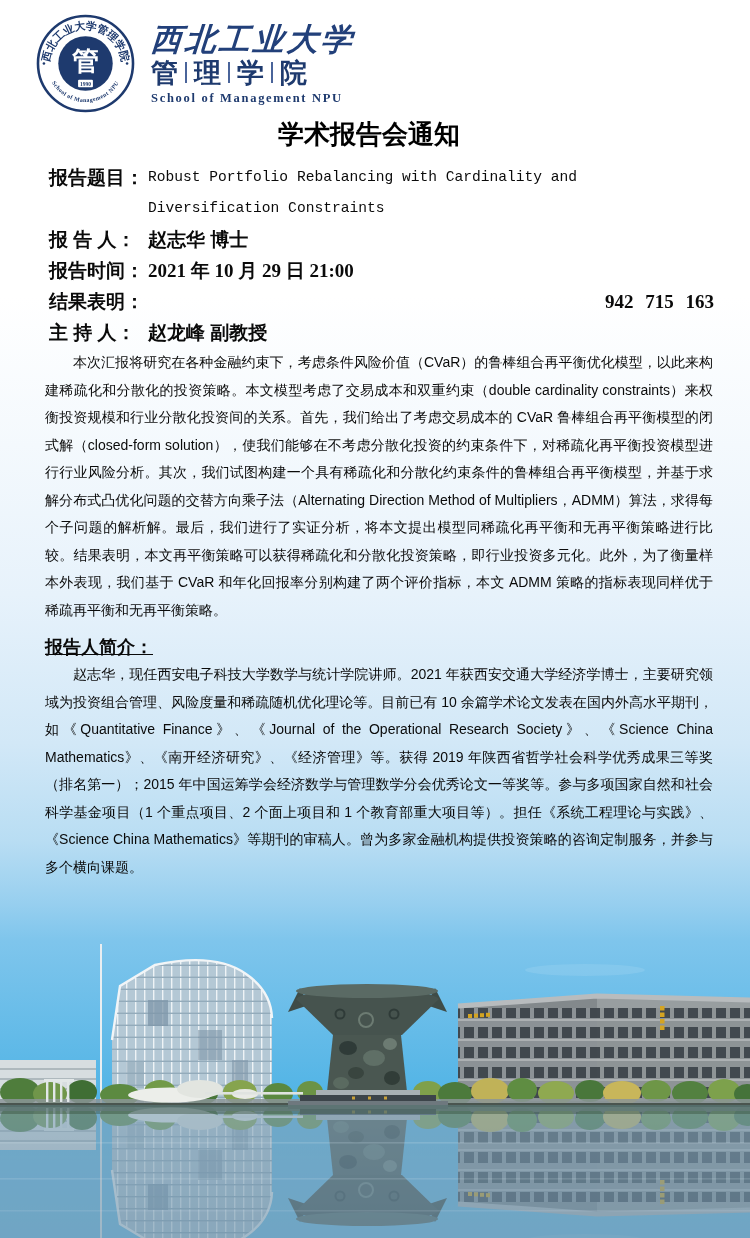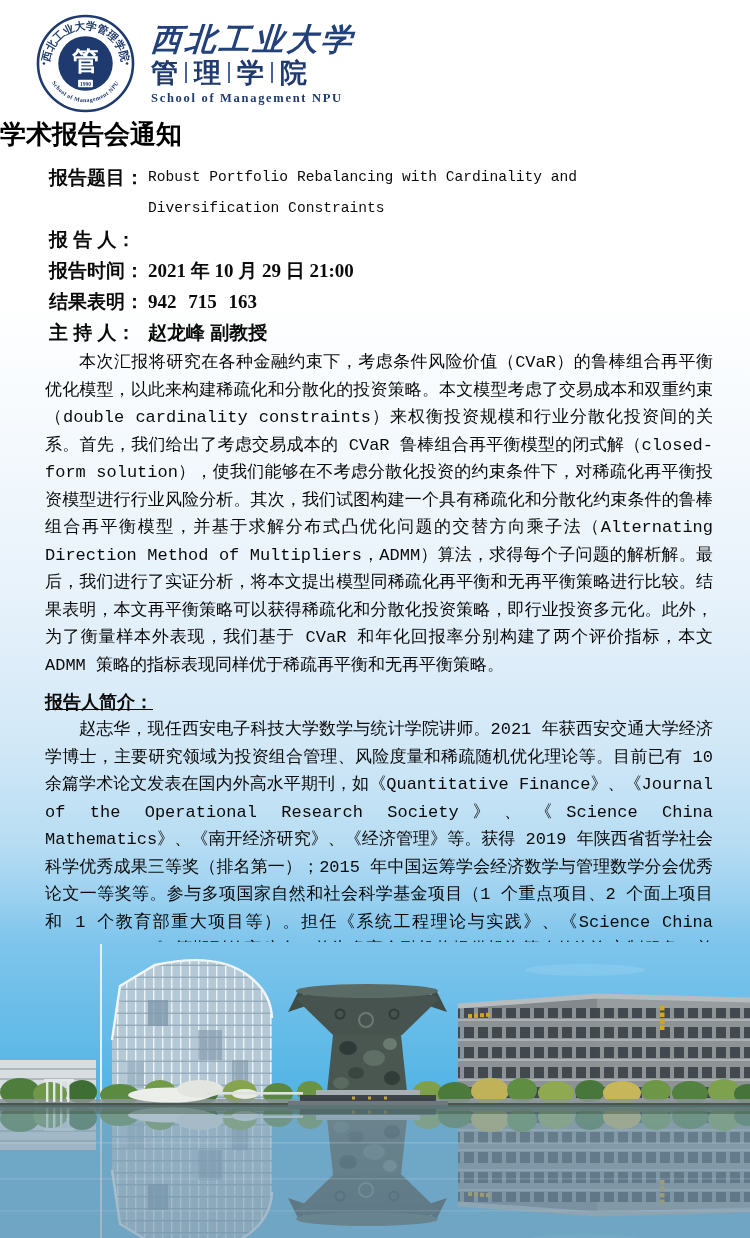--- a/index.html
+++ b/index.html
@@ -23,45 +23,45 @@
     font-family:"Liberation Sans","DejaVu Sans",sans-serif;font-weight:700;
     font-size:27px;line-height:30px;color:#1e3a6e;
   }
   .college .sep{width:2px;height:21px;background:#4a649a;margin:0 7px;}
   .college-en{
     margin-top:3px;font-family:"Liberation Serif",serif;font-weight:700;
     font-size:12.5px;color:#1e3a6e;letter-spacing:1.7px;
   }
   
   .page-title{
-    position:absolute;top:117px;left:0;right:12px;text-align:left;
+    position:absolute;top:117px;left:0;right:12px;text-align:center;
     font-family:"Liberation Sans","DejaVu Sans",sans-serif;font-weight:700;
     font-size:26px;color:#000;
   }
   
   .info{position:absolute;top:162px;left:49px;right:36px;font-size:19px;line-height:31px;}
   .info .row{display:flex;align-items:flex-start;}
   .info .label{
     flex:0 0 99px;font-family:"Liberation Sans","DejaVu Sans",sans-serif;
     font-weight:700;white-space:pre;
   }
   .info .value{flex:1;}
   .val-mono{font-family:"Liberation Mono","DejaVu Sans Mono",monospace;font-size:14.6px;line-height:31px;}
   .val-bold{font-family:"Liberation Sans","DejaVu Sans",sans-serif;font-weight:700;}
   .val-serif{font-family:"Liberation Serif",serif;font-weight:700;}
-  .val-meeting{word-spacing:7px;}
+  .val-meeting{word-spacing:7px;text-align:right;}
   
   .content{position:absolute;top:349px;left:45px;right:37px;}
   .sec-head{
     font-family:"Liberation Sans","DejaVu Sans",sans-serif;font-weight:700;
     font-size:18px;line-height:28px;
   }
   .sec-body{
-    text-align:justify;text-indent:2em;font-size:17px;line-height:27.5px;
-    font-family:Liberation Mono, monospace;
+    text-align:justify;text-indent:2em;font-size:14px;line-height:27.5px;
+    font-family:Liberation Sans, sans-serif;
   }
   .sec-bio-head{margin-top:9px;text-decoration:underline;}
   
   .photo{position:absolute;left:0;bottom:0;width:750px;height:296px;display:block;}
 </style>
 </head>
 <body>
 
 <div class="doc">
 
@@ -102,20 +102,21 @@
 
   <div class="page-title">学术报告会通知</div>
 
   <div class="info">
     <div class="row">
       <span class="label">报告题目：</span>
       <span class="value val-mono">Robust Portfolio Rebalancing with Cardinality and Diversification Constraints</span>
     </div>
     <div class="row">
       <span class="label">报 告 人：</span>
+      <span class="value val-bold">赵志华 博士</span>
     </div>
     <div class="row">
       <span class="label">报告时间：</span>
       <span class="value val-serif">2021 年 10 月 29 日 21:00</span>
     </div>
     <div class="row">
       <span class="label">结果表明：</span>
       <span class="value val-serif val-meeting">942 715 163</span>
     </div>
     <div class="row">

